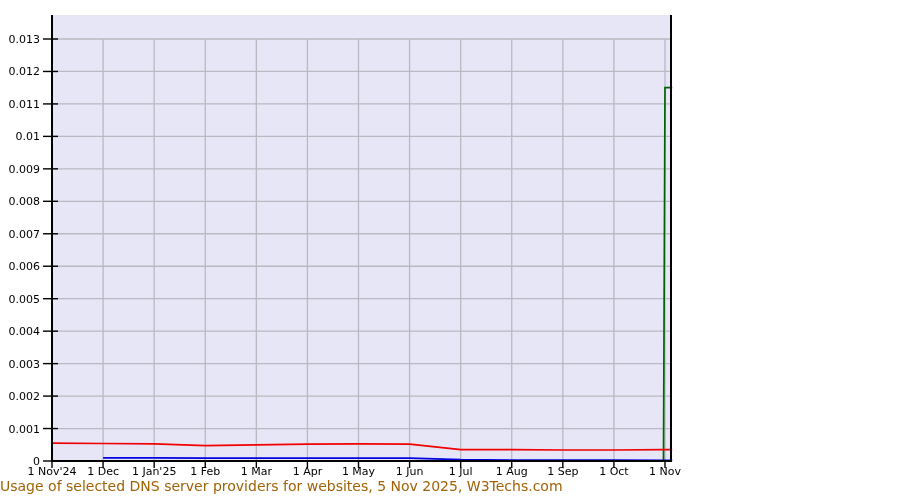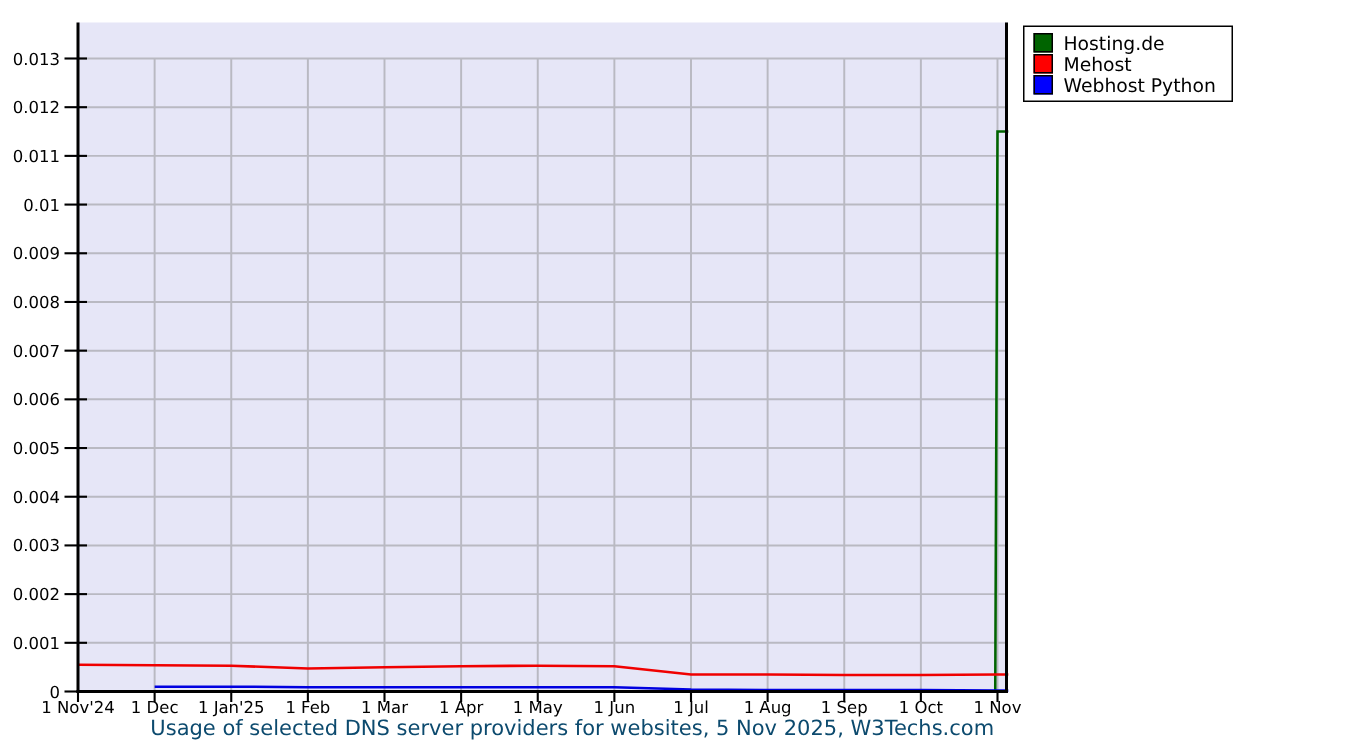--- a/index.html
+++ b/index.html
@@ -4,21 +4,21 @@
 <style>
   html,body{margin:0;padding:0;background:#fff;}
   body{width:900px;height:500px;overflow:hidden;}
   .stage{position:relative;width:900px;height:500px;background:#fff;font-family:"DejaVu Sans",sans-serif;}
   svg{position:absolute;left:0;top:0;}
   svg text{font-family:"DejaVu Sans",sans-serif;font-size:11px;fill:#000;}
   .legend{position:absolute;left:682px;top:17px;background:#fff;border:1px solid #000;
           padding:4px 10px 4px 6px;display:flex;flex-direction:column;justify-content:center;gap:1px;}
   .legend-row{display:flex;align-items:center;gap:7px;font-size:12.5px;line-height:13px;white-space:nowrap;color:#000;}
   .swatch{width:11px;height:11px;border:1px solid #000;flex:none;}
-  .title{position:absolute;left:0;top:478px;width:763px;text-align:center;font-size:14px;color:#0c4a6e;}
+  .title{position:absolute;left:0;top:478px;width:763px;text-align:left;font-size:14px;color:#a16207;}
 </style>
 </head>
 <body>
 
 <div class="stage">
   <svg id="chart" width="900" height="500">
       <rect x="52" y="15" width="620" height="446" fill="#e6e6f7"></rect>
       <line x1="52" x2="672" y1="428.53846153846155" y2="428.53846153846155" stroke="#b9b9c2" stroke-width="1.3"></line>
       <line x1="52" x2="672" y1="396.0769230769231" y2="396.0769230769231" stroke="#b9b9c2" stroke-width="1.3"></line>
       <line x1="52" x2="672" y1="363.61538461538464" y2="363.61538461538464" stroke="#b9b9c2" stroke-width="1.3"></line>
@@ -98,28 +98,14 @@
       <line x1="562.8333333333333" x2="562.8333333333333" y1="461" y2="468" stroke="#000000" stroke-width="1.4"></line>
       <text x="562.8333333333333" y="475" text-anchor="middle">1 Sep</text>
       <line x1="613.9166666666666" x2="613.9166666666666" y1="461" y2="468" stroke="#000000" stroke-width="1.4"></line>
       <text x="613.9166666666666" y="475" text-anchor="middle">1 Oct</text>
       <line x1="665" x2="665" y1="461" y2="468" stroke="#000000" stroke-width="1.4"></line>
       <text x="665" y="475" text-anchor="middle">1 Nov</text>
       <line x1="52" x2="52" y1="15" y2="462" stroke="#000000" stroke-width="2"></line>
       <line x1="51" x2="672" y1="461" y2="461" stroke="#000000" stroke-width="2"></line>
       <line x1="671" x2="671" y1="15" y2="461" stroke="#000000" stroke-width="2"></line>
     </svg>
-  <div class="legend" id="legend">
-      <div class="legend-row">
-        <span class="swatch" style="background: rgb(0, 100, 0);"></span>
-        <span>Hosting.de</span>
-      </div>
-      <div class="legend-row">
-        <span class="swatch" style="background: rgb(255, 0, 0);"></span>
-        <span>Mehost</span>
-      </div>
-      <div class="legend-row">
-        <span class="swatch" style="background: rgb(0, 0, 255);"></span>
-        <span>Webhost Python</span>
-      </div>
-    </div>
   <div class="title">Usage of selected DNS server providers for websites, 5 Nov 2025, W3Techs.com</div>
 </div>
 
 </body></html>

